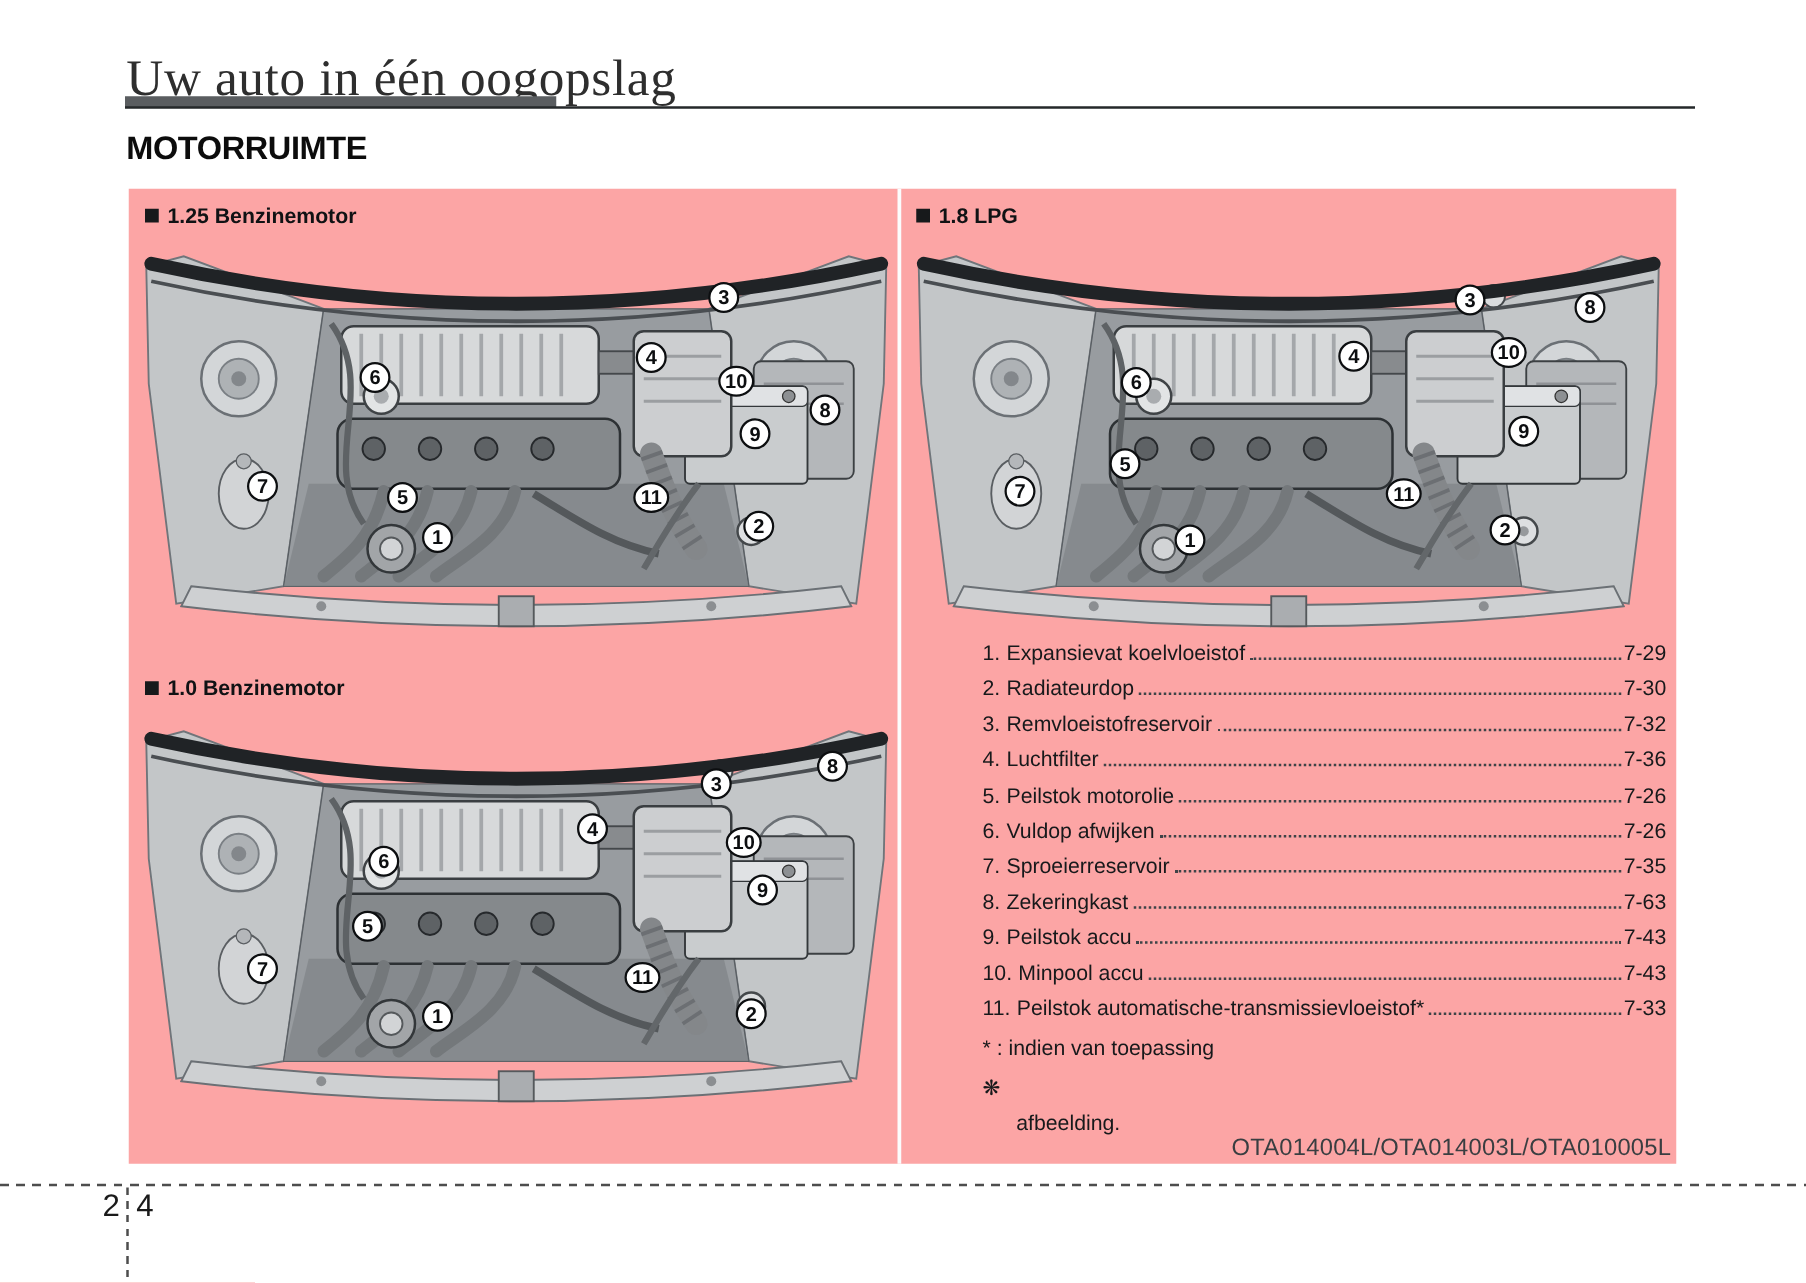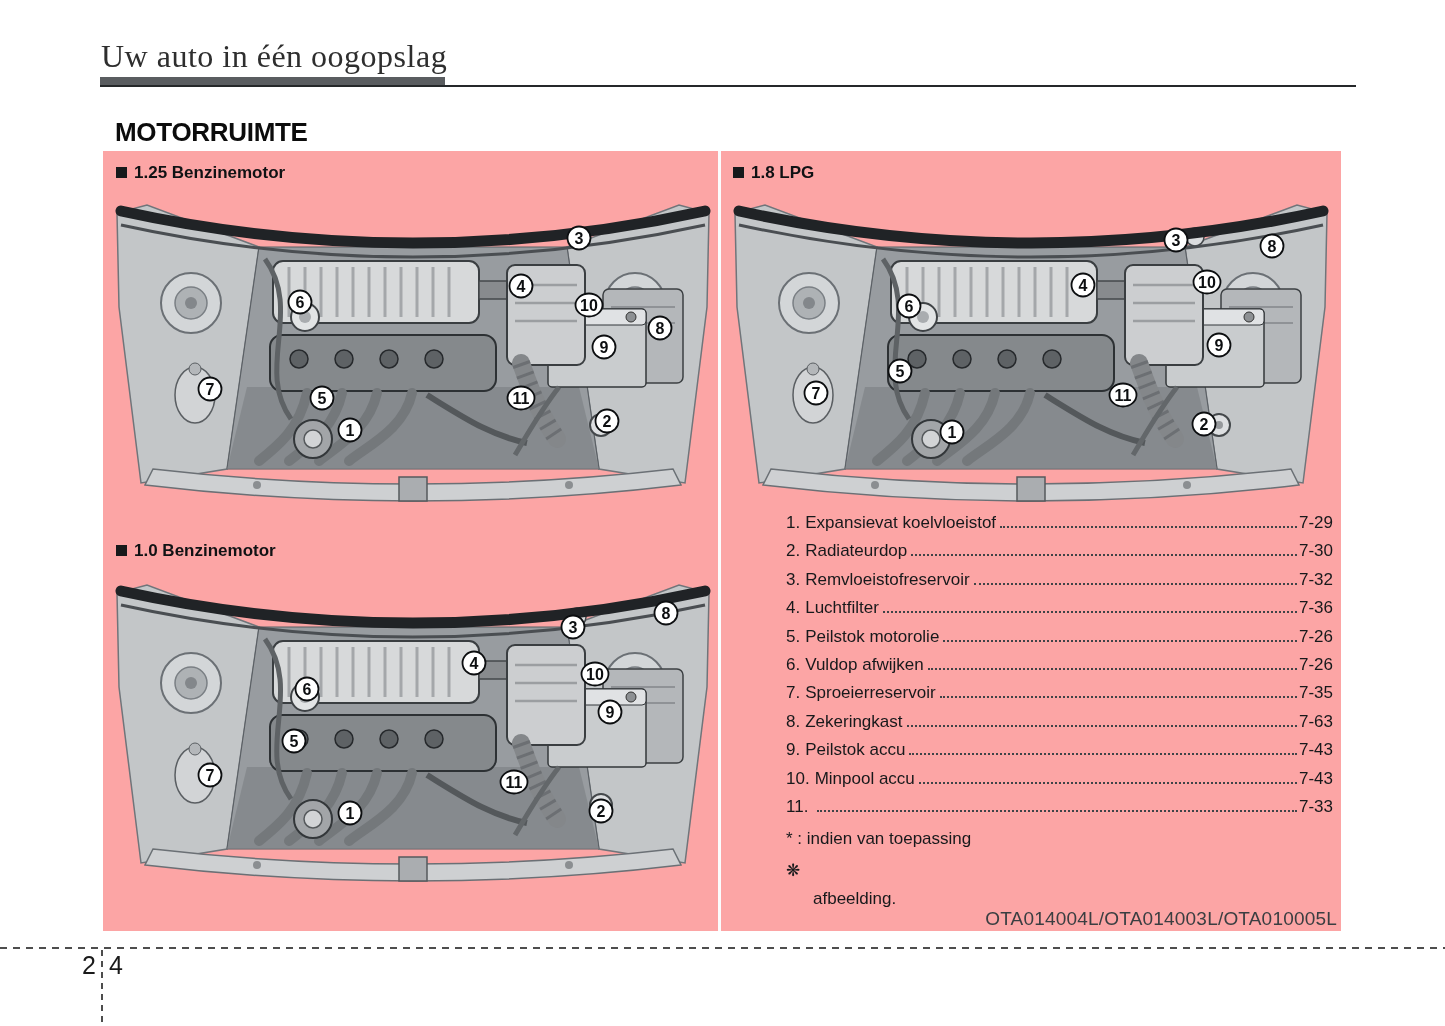--- a/index.html
+++ b/index.html
@@ -4,27 +4,27 @@
 <style>
   html,body{margin:0;padding:0;}
   body{
     width:1445px;height:1026px;position:relative;overflow:hidden;
     background:#ffffff;font-family:"Liberation Sans",sans-serif;color:#1c1c1c;
   }
   
   .doc-title{
     position:absolute;left:101px;top:38px;margin:0;
     font-family:"Liberation Serif",serif;font-weight:400;
-    font-size:32px;color:#2e2e2e;letter-spacing:.5px;white-space:nowrap;
+    font-size:41px;color:#2e2e2e;letter-spacing:.5px;white-space:nowrap;
   }
   .title-rule{position:absolute;left:100px;top:77px;width:1256px;height:9px;}
   .title-rule .bar{position:absolute;left:0;top:0;width:345px;height:9px;background:#5a5d60;}
   .title-rule .thin{position:absolute;left:0;right:0;bottom:-1px;height:2px;background:#25282a;}
   .section-title{
-    position:absolute;left:101px;top:103px;margin:14px;
+    position:absolute;left:101px;top:103px;margin:0;
     font-size:26px;font-weight:700;color:#0c0c0c;letter-spacing:-.3px;white-space:nowrap;
   }
   
   .figure-area{position:absolute;left:103px;top:151px;width:1238px;height:780px;background:#fca5a5;}
   .col-divider{position:absolute;left:615px;top:0;width:3px;height:100%;background:#fbfcfd;}
   .panel-label{position:absolute;font-size:17px;font-weight:700;color:#101214;white-space:nowrap;}
   .panel-label .sq{display:inline-block;width:11px;height:11px;background:#17191b;margin-right:7px;}
   svg.engine{position:absolute;width:612px;height:334px;}
   
   .legend{position:absolute;left:683px;top:362px;width:547px;font-size:17px;color:#17191b;}
@@ -452,20 +452,21 @@
           <span class="lg-page">7-43</span>
         </div>
         <div class="legend-row">
           <span class="lg-num">10.</span>
           <span class="lg-lbl">Minpool accu</span>
           <span class="lg-leader"></span>
           <span class="lg-page">7-43</span>
         </div>
         <div class="legend-row">
           <span class="lg-num">11.</span>
+          <span class="lg-lbl">Peilstok automatische-transmissievloeistof*</span>
           <span class="lg-leader"></span>
           <span class="lg-page">7-33</span>
         </div>
         <div class="legend-footnote">* : indien van toepassing</div>
       </div>
 
     <div class="note">
       <span class="note-sym">❋</span>
       <br>
       <span>afbeelding.</span>

